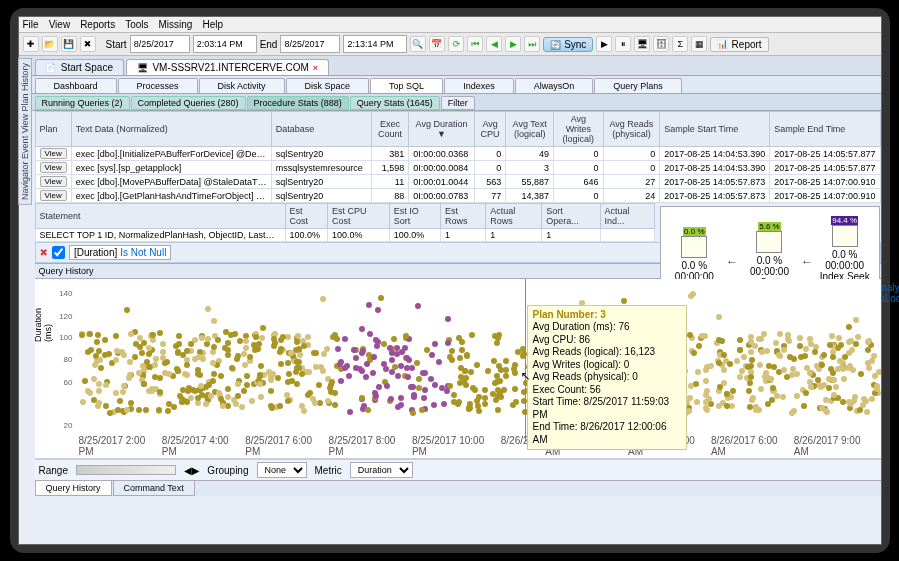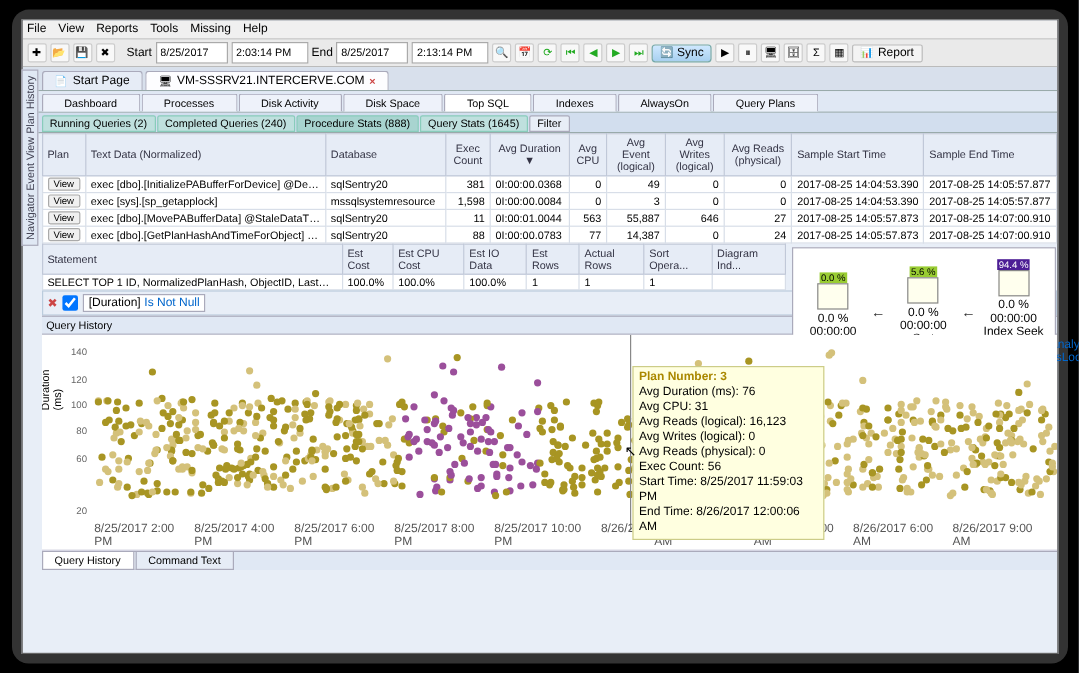--- a/index.html
+++ b/index.html
@@ -103,55 +103,55 @@
       <span class="ico">▶</span>
       <span class="ico">⏸</span>
       <span class="ico">🖥</span>
       <span class="ico">🗄</span>
       <span class="ico">Σ</span>
       <span class="ico">▦</span>
       <span class="btn-report">📊 <span>Report</span></span>
     </div>
 
     <div class="tabs-row">
-      <div class="tab">📄 <span>Start Page</span></div>
+      <div class="tab">📄 <span>Start Space</span></div>
       <div class="tab active">🖥 <span>VM-SSSRV21.INTERCERVE.COM</span> <span class="close">×</span></div>
     </div>
 
     <div class="subtabs-row">
       <div class="subtab">Dashboard</div>
       <div class="subtab">Processes</div>
       <div class="subtab">Disk Activity</div>
       <div class="subtab">Disk Space</div>
       <div class="subtab active">Top SQL</div>
       <div class="subtab">Indexes</div>
       <div class="subtab">AlwaysOn</div>
       <div class="subtab">Query Plans</div>
     </div>
 
     <div class="filtertabs">
       <div class="ftab">Running Queries (2)</div>
-      <div class="ftab">Completed Queries (240)</div>
+      <div class="ftab">Completed Queries (280)</div>
       <div class="ftab" style="background:#a8d4d0">Procedure Stats (888)</div>
       <div class="ftab">Query Stats (1645)</div>
       <div class="ftab plain">Filter</div>
     </div>
 
 
     <div class="grid-wrap">
       <table class="grid">
         <thead>
             <tr>
           <th style="width:34px">Plan</th>
           <th style="width:200px">Text Data (Normalized)</th>
           <th style="width:100px">Database</th>
           <th class="tight">Exec Count</th>
           <th class="tight">Avg Duration ▼</th>
           <th class="tight">Avg CPU</th>
-          <th class="tight">Avg Event (logical)</th>
+          <th class="tight">Avg Text (logical)</th>
           <th class="tight">Avg Writes (logical)</th>
           <th class="tight">Avg Reads (physical)</th>
           <th>Sample Start Time</th>
           <th>Sample End Time</th>
         </tr>
           </thead>
         <tbody id="rows">
             <tr>
               <td><button>View</button></td>
   <td>exec [dbo].[InitializePABufferForDevice] @DeviceID=#</td>
@@ -208,25 +208,25 @@
       </table>
     </div>
 
     <div class="grid-wrap" style="width:620px">
       <table class="grid">
         <thead>
             <tr>
           <th style="width:250px">Statement</th>
           <th>Est Cost</th>
           <th>Est CPU Cost</th>
-          <th>Est IO Data</th>
+          <th>Est IO Sort</th>
           <th>Est Rows</th>
           <th>Actual Rows</th>
           <th>Sort Opera...</th>
-          <th>Diagram Ind...</th>
+          <th>Actual Ind...</th>
         </tr>
           </thead>
         <tbody>
             <tr>
           <td>SELECT TOP 1 ID, NormalizedPlanHash, ObjectID, LastCollectionTime, LastDataC...</td>
               <td>100.0%</td>
               <td>100.0%</td>
           <td>100.0%</td>
               <td>1</td>
               <td>1</td>
@@ -1185,21 +1185,21 @@
           <div class="dot" style="left: 96.6155%; top: 40.3864%; background: rgb(212, 193, 122);"></div>
           <div class="dot" style="left: 12.0703%; top: 53.2872%; background: rgb(168, 149, 35);"></div>
           <div class="dot" style="left: 63.2115%; top: 67.5307%; background: rgb(212, 193, 122);"></div>
           <div class="dot" style="left: 6.20388%; top: 73.5952%; background: rgb(168, 149, 35);"></div>
         </div>
       <div class="line-marker"></div>
       <div class="cursor-arrow">↖</div>
       <div class="tooltip">
         <b>Plan Number: 3</b><br>
         <span>Avg Duration (ms): 76</span><br>
-        <span>Avg CPU: 31</span><br>
+        <span>Avg CPU: 86</span><br>
         <span>Avg Reads (logical): 16,123</span><br>
         <span>Avg Writes (logical): 0</span><br>
         <span>Avg Reads (physical): 0</span><br>
         <span>Exec Count: 56</span><br>
         <span>Start Time: 8/25/2017 11:59:03 PM</span><br>
         <span>End Time: 8/26/2017 12:00:06 AM</span>
       </div>
       <div class="xlabels" id="xlabels">
           <span>8/25/2017 2:00 PM</span>
           <span>8/25/2017 4:00 PM</span>
@@ -1207,20 +1207,29 @@
           <span>8/25/2017 8:00 PM</span>
           <span>8/25/2017 10:00 PM</span>
           <span>8/26/2017</span>
           <span>8/26/2017 2:00 AM</span>
           <span>8/26/2017 4:00 AM</span>
           <span>8/26/2017 6:00 AM</span>
           <span>8/26/2017 9:00 AM</span>
         </div>
     </div>
 
+    <div class="range-row">
+      <span>Range</span>
+      <span style="display:inline-block; width:100px; height:10px; background:linear-gradient(90deg,#ccc,#eee); border:1px solid #aab;"></span>
+      <span>◀▶</span>
+      <span>Grouping</span>
+      <select class="combo"><option>None</option></select>
+      <span>Metric</span>
+      <select class="combo"><option>Duration</option></select>
+    </div>
 
     <div class="bottom-tabs">
       <div class="btab">Query History</div>
       <div class="btab inactive">Command Text</div>
     </div>
 
   </div>
 </div>
 
 </body></html>

